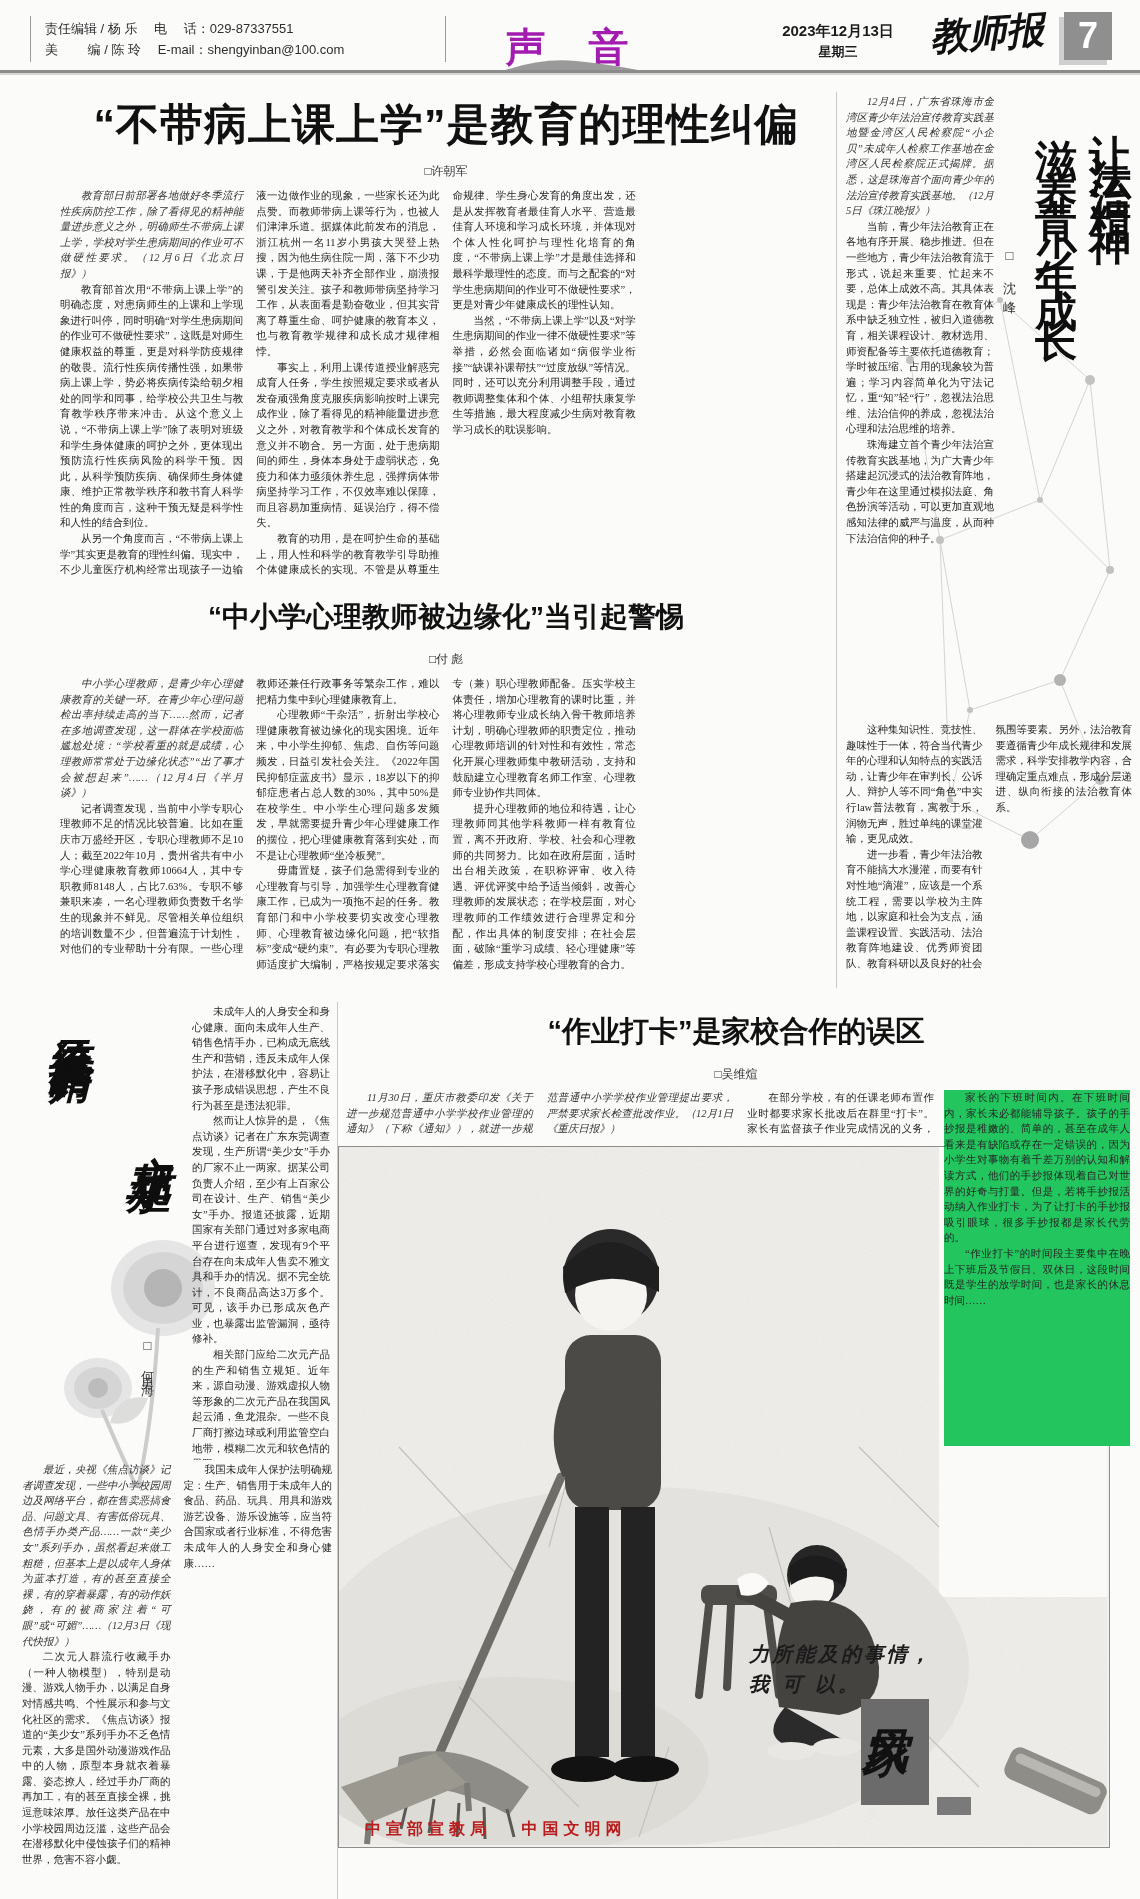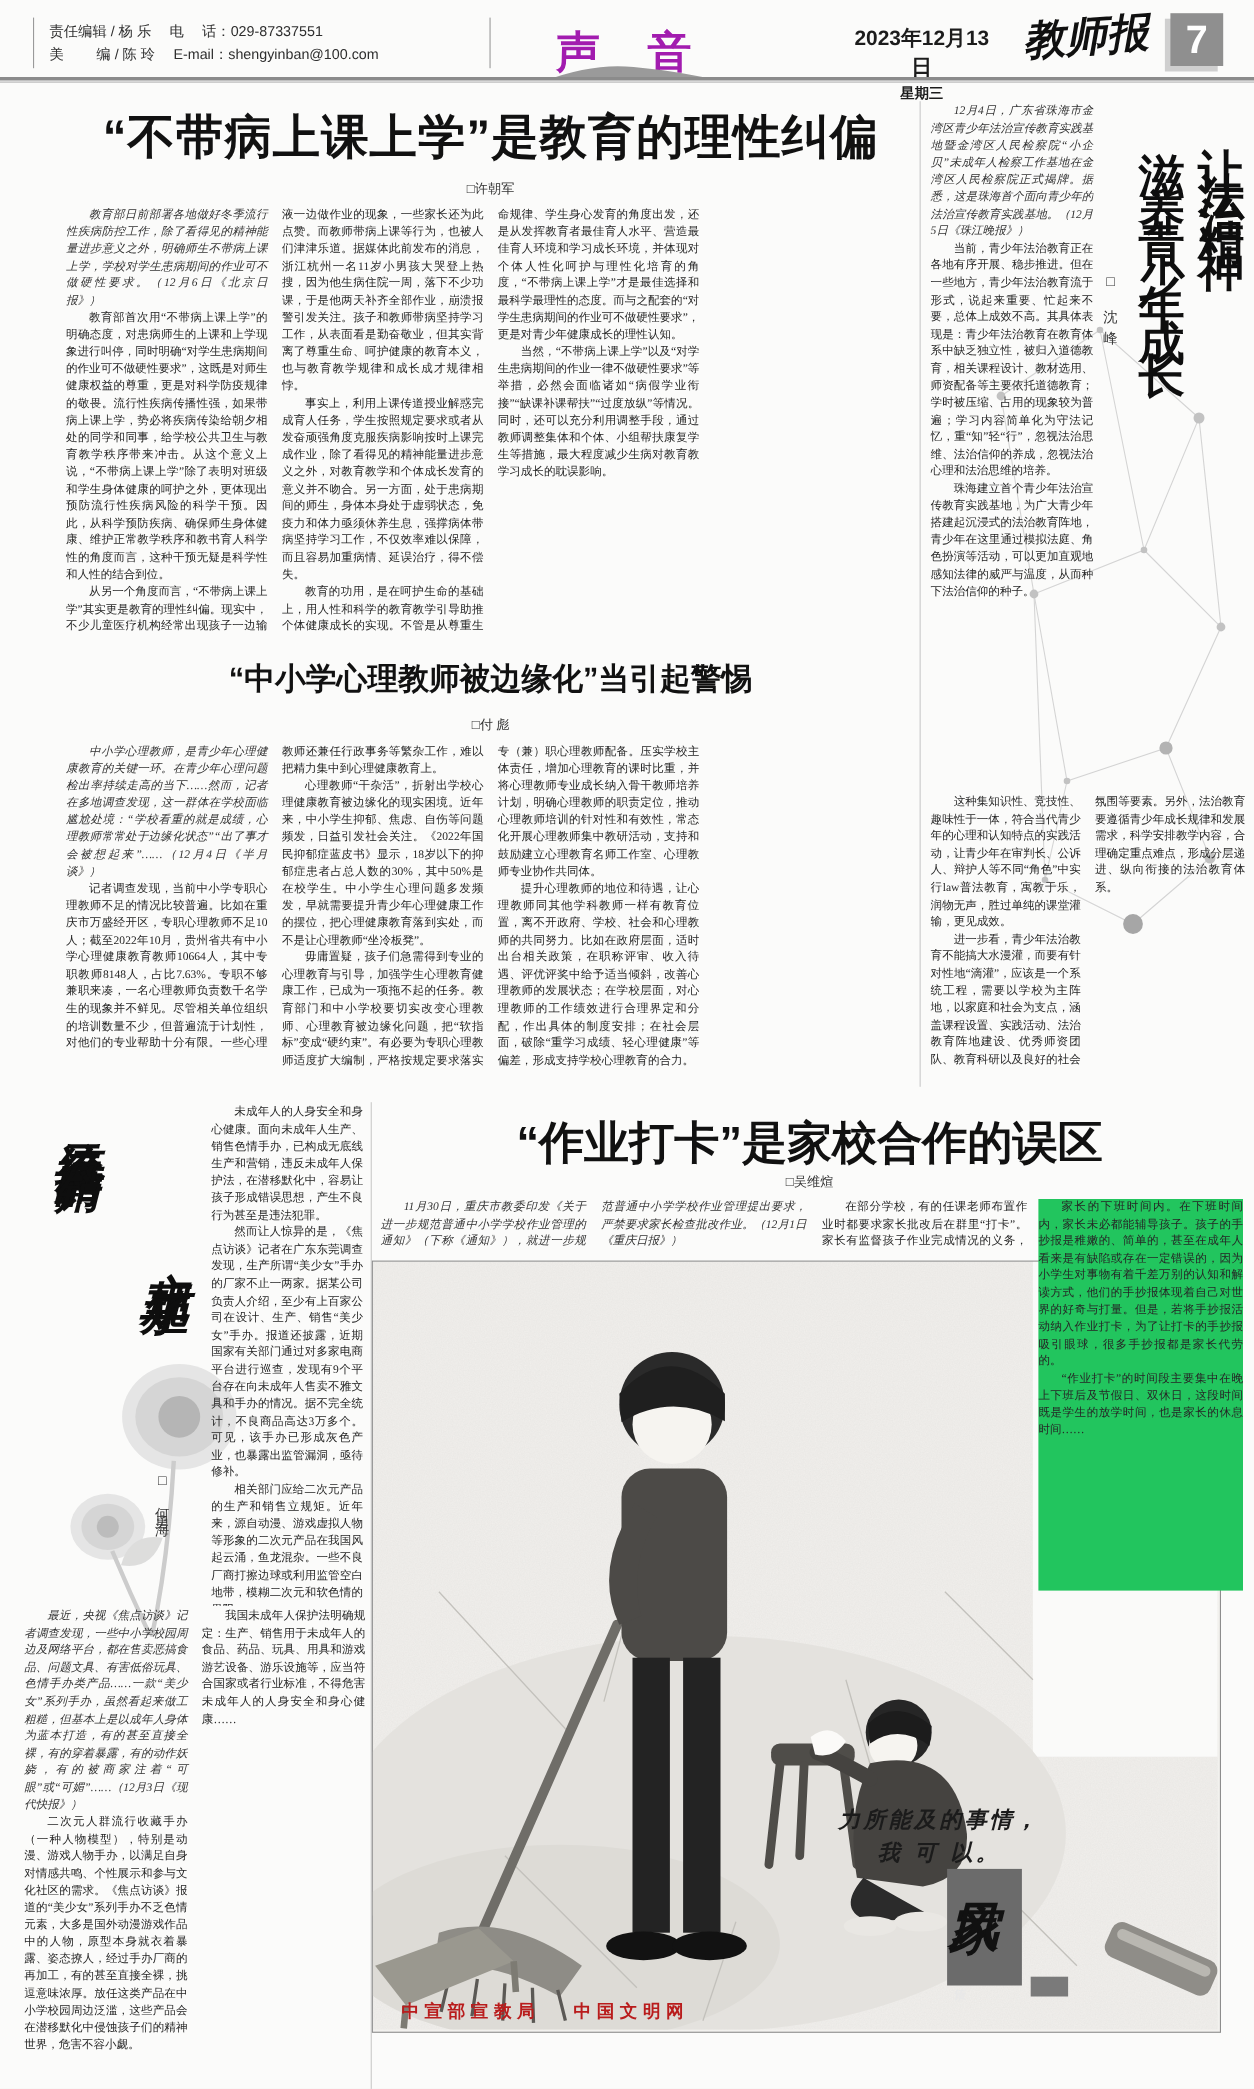--- a/index.html
+++ b/index.html
@@ -9,21 +9,21 @@
   .ed-info{position:absolute;left:30px;top:16px;width:386px;padding:2px 14px;
            border-left:1px solid #9a9a9a;border-right:1px solid #9a9a9a;
            font-family:"Liberation Sans","DejaVu Sans",sans-serif;font-size:13px;line-height:21px;color:#2e2e2e;}
   .sec-title{position:absolute;left:470px;top:20px;width:210px;text-align:center;
              font-family:"Liberation Sans","DejaVu Sans",sans-serif;font-weight:900;font-size:40px;
              letter-spacing:16px;color:#a21caf;text-shadow:0 0 2px #fff;}
   .ridge{position:absolute;left:494px;top:56px;width:162px;height:18px;}
   .hdr-rule{position:absolute;left:0;top:70px;width:1140px;height:3px;background:#8b8b8b;border-bottom:2px solid #d7d7d7;}
   .date-block{position:absolute;left:768px;top:22px;width:140px;text-align:center;
               font-family:"Liberation Sans","DejaVu Sans",sans-serif;font-weight:bold;color:#1c1c1c;}
-  .date-block .d1{font-size:19px;} .date-block .d2{font-size:13px;margin-top:2px;}
+  .date-block .d1{font-size:15px;} .date-block .d2{font-size:13px;margin-top:2px;}
   .brand{position:absolute;left:912px;top:8px;width:150px;text-align:center;font-style:italic;font-weight:bold;
          font-size:38px;transform:rotate(-4deg);color:#101010;font-family:"DejaVu Serif",serif;}
   .page-badge{position:absolute;left:1064px;top:12px;width:48px;height:48px;background:#8f8f8f;
               box-shadow:-5px 5px 0 #cfcfcf;color:#fff;font-family:"Liberation Sans",sans-serif;
               font-weight:900;font-size:36px;display:flex;align-items:center;justify-content:center;}
   
   .body-txt{font-size:10.5px;line-height:15.6px;text-align:justify;}
   .para{margin:0;text-indent:2em;}
   .para.intro{font-style:italic;color:#333;}
   .headline{position:absolute;text-align:center;font-family:"Liberation Sans","DejaVu Sans",sans-serif;
@@ -31,21 +31,21 @@
   .byline{position:absolute;text-align:center;font-size:12px;color:#333;}
   .cols4{column-count:4;column-gap:13px;column-fill:auto;overflow:hidden;}
   .cols3{column-count:3;column-gap:14px;column-fill:auto;overflow:hidden;}
   .cols2{column-count:2;column-gap:13px;column-fill:auto;overflow:hidden;}
   .vrule{position:absolute;width:1px;background:#c9c9c9;}
   .vert{writing-mode:vertical-rl;}
   
   .vt{position:absolute;font-family:"DejaVu Serif",serif;font-weight:900;color:#0e0e0e;}
   .brush{font-style:italic;font-family:"DejaVu Serif",serif;font-weight:bold;}
   
-  .illo{position:absolute;left:338px;top:1146px;width:770px;height:700px;border:1px solid #8d8d8d;background:#f2f1ee;text-align:center;}
+  .illo{position:absolute;left:338px;top:1146px;width:770px;height:700px;border:1px solid #8d8d8d;background:#f2f1ee;}
   .illo-cap{position:absolute;left:410px;top:492px;width:210px;font-family:"DejaVu Serif",serif;
             font-weight:bold;font-style:italic;font-size:20px;line-height:30px;color:#1b1b1b;letter-spacing:3px;}
   .seal{position:absolute;left:522px;top:552px;width:68px;height:106px;background:#6b6b6b;}
   .seal .s1{position:absolute;left:2px;top:-8px;font-family:"DejaVu Serif",serif;font-style:italic;font-weight:900;
             font-size:46px;line-height:46px;color:#111;writing-mode:vertical-rl;letter-spacing:2px;}
   .seal .s2{position:absolute;left:3px;bottom:4px;color:#e8e8e8;font-size:11px;writing-mode:vertical-rl;letter-spacing:1px;}
   .seal-chip{position:absolute;left:598px;top:650px;width:34px;height:18px;background:#7a7a7a;}
   .credit{position:absolute;left:26px;top:672px;font-family:"Liberation Sans",sans-serif;font-weight:bold;
           font-size:16px;letter-spacing:5px;color:#b91c1c;}
   .a5col4{position:absolute;left:944px;top:1090px;width:186px;height:356px;background:#22c55e;z-index:3;}
@@ -151,21 +151,21 @@
       <p class="para">未成年人的人身安全和身心健康。面向未成年人生产、销售色情手办，已构成无底线生产和营销，违反未成年人保护法，在潜移默化中，容易让孩子形成错误思想，产生不良行为甚至是违法犯罪。</p>
       <p class="para">然而让人惊异的是，《焦点访谈》记者在广东东莞调查发现，生产所谓“美少女”手办的厂家不止一两家。据某公司负责人介绍，至少有上百家公司在设计、生产、销售“美少女”手办。报道还披露，近期国家有关部门通过对多家电商平台进行巡查，发现有9个平台存在向未成年人售卖不雅文具和手办的情况。据不完全统计，不良商品高达3万多个。可见，该手办已形成灰色产业，也暴露出监管漏洞，亟待修补。</p>
       <p class="para">相关部门应给二次元产品的生产和销售立规矩。近年来，源自动漫、游戏虚拟人物等形象的二次元产品在我国风起云涌，鱼龙混杂。一些不良厂商打擦边球或利用监管空白地带，模糊二次元和软色情的界限。</p>
     </div>
   <div class="body-txt cols2" style="position:absolute;left:22px;top:1462px;width:310px;height:432px;">
       <p class="para intro">最近，央视《焦点访谈》记者调查发现，一些中小学校园周边及网络平台，都在售卖恶搞食品、问题文具、有害低俗玩具、色情手办类产品……一款“美少女”系列手办，虽然看起来做工粗糙，但基本上是以成年人身体为蓝本打造，有的甚至直接全裸，有的穿着暴露，有的动作妖娆，有的被商家注着“可眼”或“可媚”……（12月3日《现代快报》）</p>
       <p class="para">二次元人群流行收藏手办（一种人物模型），特别是动漫、游戏人物手办，以满足自身对情感共鸣、个性展示和参与文化社区的需求。《焦点访谈》报道的“美少女”系列手办不乏色情元素，大多是国外动漫游戏作品中的人物，原型本身就衣着暴露、姿态撩人，经过手办厂商的再加工，有的甚至直接全裸，挑逗意味浓厚。放任这类产品在中小学校园周边泛滥，这些产品会在潜移默化中侵蚀孩子们的精神世界，危害不容小觑。</p>
       <p class="para">我国未成年人保护法明确规定：生产、销售用于未成年人的食品、药品、玩具、用具和游戏游艺设备、游乐设施等，应当符合国家或者行业标准，不得危害未成年人的人身安全和身心健康……</p>
     </div>
 
-  <div class="headline" style="left:340px;top:1012px;width:792px;font-size:41px;">“作业打卡”是家校合作的误区</div>
+  <div class="headline" style="left:340px;top:1012px;width:792px;font-size:29px;">“作业打卡”是家校合作的误区</div>
   <div class="byline" style="left:340px;top:1066px;width:792px;">□吴维煊</div>
   <div class="body-txt cols3" style="position:absolute;left:346px;top:1090px;width:588px;height:58px;">
       <p class="para intro">11月30日，重庆市教委印发《关于进一步规范普通中小学学校作业管理的通知》（下称《通知》），就进一步规范普通中小学学校作业管理提出要求，严禁要求家长检查批改作业。（12月1日《重庆日报》）</p>
       <p class="para">在部分学校，有的任课老师布置作业时都要求家长批改后在群里“打卡”。家长有监督孩子作业完成情况的义务，但检查批改作业是教师的职责。为了让孩子有个“面子”，家长们模仿着各种“眼睛一亮”的图片和视频，在焦头烂额的忙碌中践行着学校布置的各项打卡任务。</p>
     </div>
   <div class="body-txt a5col4">
       <p class="para">家长的下班时间内。在下班时间内，家长未必都能辅导孩子。孩子的手抄报是稚嫩的、简单的，甚至在成年人看来是有缺陷或存在一定错误的，因为小学生对事物有着千差万别的认知和解读方式，他们的手抄报体现着自己对世界的好奇与打量。但是，若将手抄报活动纳入作业打卡，为了让打卡的手抄报吸引眼球，很多手抄报都是家长代劳的。</p>
       <p class="para">“作业打卡”的时间段主要集中在晚上下班后及节假日、双休日，这段时间既是学生的放学时间，也是家长的休息时间……</p>
     </div>
 

